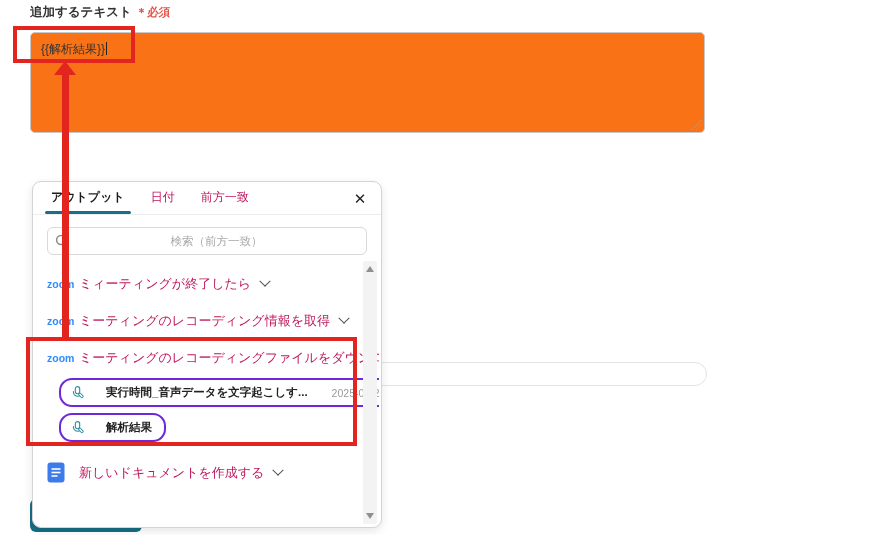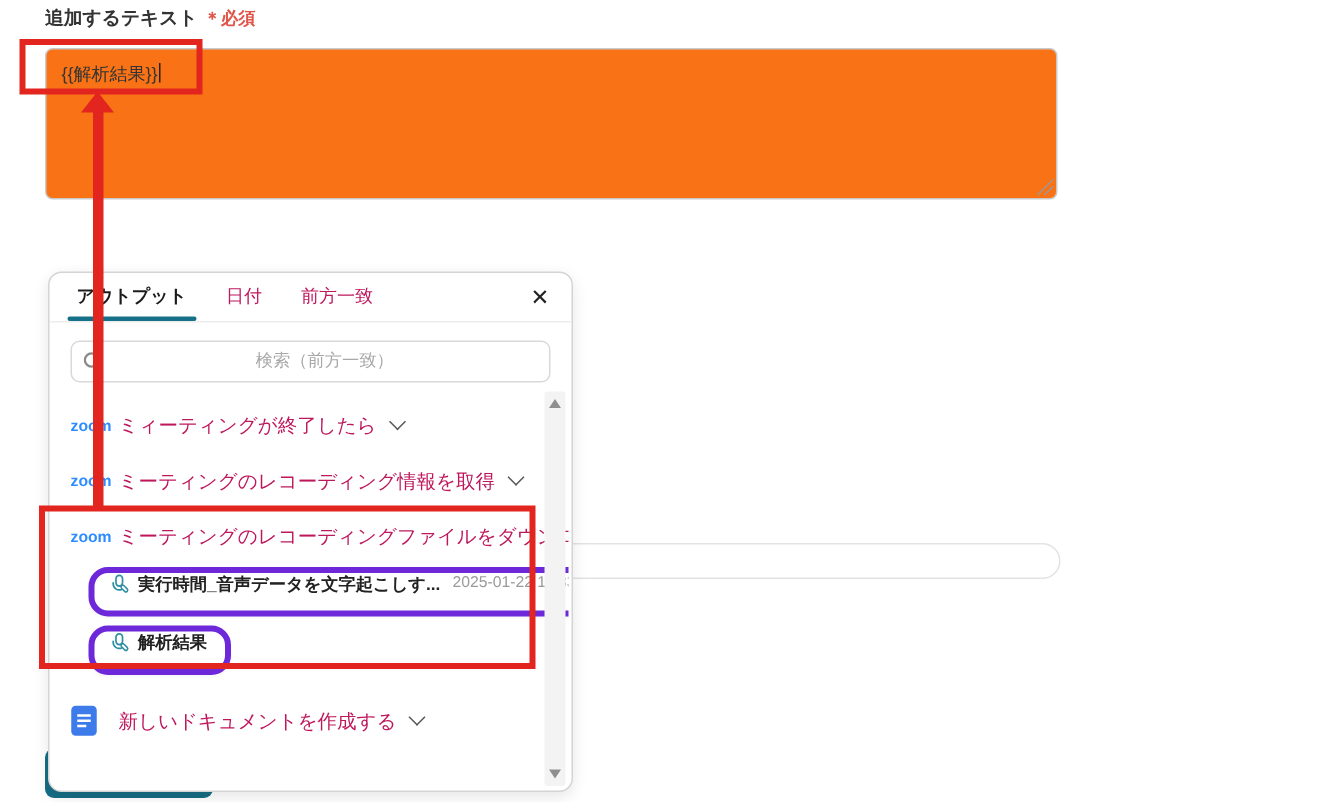--- a/index.html
+++ b/index.html
@@ -48,23 +48,23 @@
   .list{position:relative;flex:1;margin:2px 2px 4px 0;padding:4px 30px 0 14px;overflow:hidden;}
   .row{display:flex;align-items:center;height:37px;cursor:pointer;}
   .row-icon{width:26px;flex:none;display:flex;align-items:center;}
   .zoom-logo{color:#2D8CFF;font-weight:bold;font-size:10.5px;letter-spacing:0;}
   .row-label{font-size:13px;color:#be185d;margin-left:6px;white-space:nowrap;text-align:center;}
   .chev{width:7px;height:7px;border-right:1.6px solid #555;border-bottom:1.6px solid #555;
         display:inline-block;margin-left:10px;flex:none;}
   .chev.down{transform:rotate(45deg) translate(-2px,-2px);}
   .chev.up{transform:rotate(-135deg) translate(-1px,-1px);}
 
-  .chip{display:inline-flex;align-items:flex-start;height:25px;border:4px solid #6d28d9;border-radius:13px;
+  .chip{display:inline-flex;align-items:center;height:25px;border:2px solid #6d28d9;border-radius:13px;
         background:#fff;box-shadow:0 1px 2px rgba(0,0,0,.04);padding:0 12px 0 9px;margin:2px 0 4px 12px;
-        cursor:pointer;}
+        cursor:pointer;gap:16px;}
   .chip-label{font-size:11.5px;font-weight:bold;color:#222;margin-left:5px;white-space:nowrap;}
   .chip-time{font-size:10.5px;color:#9a9a9a;margin-left:8px;white-space:nowrap;}
 
   
   .sbar{position:absolute;right:4px;top:79px;bottom:3px;width:14px;background:#f3f3f3;
         border-radius:2px;display:flex;flex-direction:column;justify-content:space-between;
         align-items:center;padding:5px 0;box-sizing:border-box;cursor:default;}
   .sarrow-up{width:0;height:0;border-left:4px solid transparent;border-right:4px solid transparent;
              border-bottom:6px solid #8f8f8f;}
   .sarrow-down{width:0;height:0;border-left:4px solid transparent;border-right:4px solid transparent;

